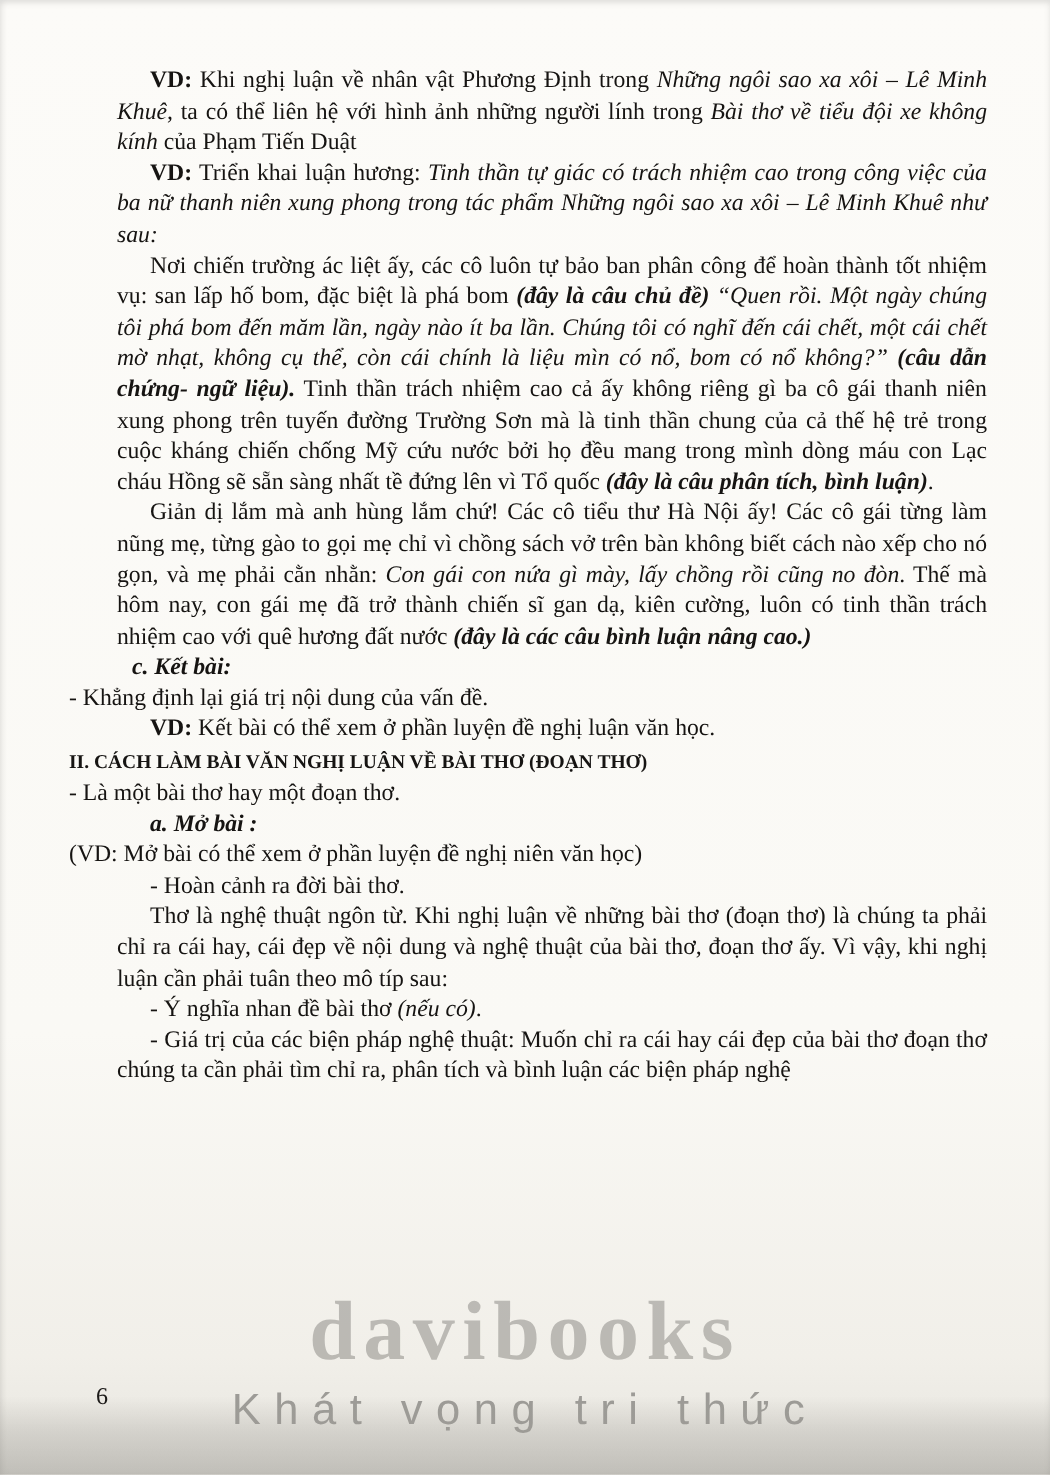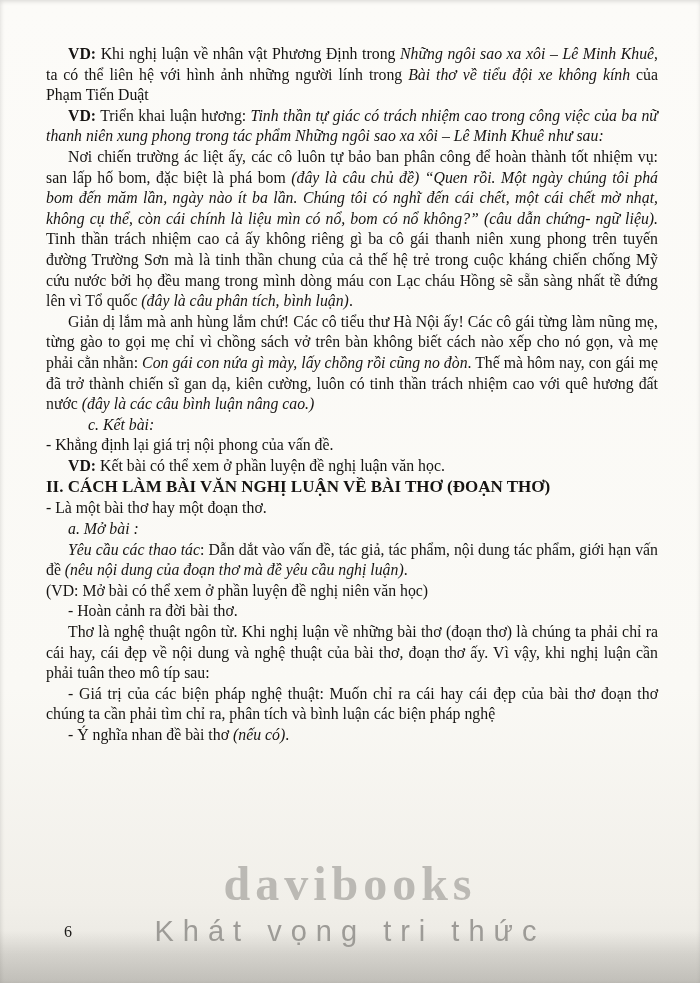--- a/index.html
+++ b/index.html
@@ -12,71 +12,70 @@
     position:absolute;inset:0;
     background:linear-gradient(180deg,#fcfbf8 0%,#faf9f5 70%,#f1efe9 92%,#e6e4de 100%);
     box-shadow:inset 0 2px 4px rgba(0,0,0,0.10), inset 2px 0 4px rgba(0,0,0,0.04);
   }
   .content{
     position:absolute;left:46px;right:42px;top:44px;
     font-size:15.8px;line-height:20.6px;color:#161412;
     text-align:justify;
   }
   .content p{margin:0;padding:0;}
-  p.ind1{text-indent:22px;}
+  p.ind1{text-indent:22px;margin-left:32px;}
   p.ind2{text-indent:42px;}
-  p.heading{font-size:17px;line-height:22px;}
+  p.heading{font-size:13px;line-height:22px;}
   .b{font-weight:bold;}
   .i{font-style:italic;}
-  .bi{font-weight:normal;font-style:italic;}
+  .bi{font-weight:bold;font-style:italic;}
   .page-number{
     position:absolute;left:64px;bottom:42px;
     font-size:16px;color:#1c1a18;
   }
   .bottom-band{
     position:absolute;left:0;right:0;bottom:0;height:52px;
     background:linear-gradient(180deg,rgba(160,158,152,0) 0%,rgba(160,158,152,0.30) 45%,rgba(140,138,132,0.42) 100%);
   }
   .watermark{
     position:absolute;left:0;right:0;top:856px;
     text-align:center;pointer-events:none;
   }
   .wm-line1{
     font-family:"Liberation Serif",serif;
-    font-size:48px;font-weight:bold;letter-spacing:5px;
+    font-size:56px;font-weight:bold;letter-spacing:5px;
     color:rgba(128,126,122,0.48);
   }
   .wm-line2{
     font-family:"Liberation Sans",sans-serif;
     font-size:29px;letter-spacing:9px;margin-top:4px;
     color:rgba(104,102,98,0.60);
   }
 </style>
 </head>
 <body>
 
 <div class="page">
 
   <div class="content">
       <p class="ind1"><span class="b">VD:</span><span> Khi nghị luận về nhân vật Phương Định trong </span><span class="i">Những ngôi sao xa xôi – Lê Minh Khuê</span><span>, ta có thể liên hệ với hình ảnh những người lính trong </span><span class="i">Bài thơ về tiểu đội xe không kính</span><span> của Phạm Tiến Duật</span></p>
       <p class="ind1"><span class="b">VD:</span><span> Triển khai luận hương: </span><span class="i">Tinh thần tự giác có trách nhiệm cao trong công việc của ba nữ thanh niên xung phong trong tác phẩm Những ngôi sao xa xôi – Lê Minh Khuê như sau:</span></p>
       <p class="ind1"><span>Nơi chiến trường ác liệt ấy, các cô luôn tự bảo ban phân công để hoàn thành tốt nhiệm vụ: san lấp hố bom, đặc biệt là phá bom </span><span class="bi">(đây là câu chủ đề)</span><span class="i"> “Quen rồi. Một ngày chúng tôi phá bom đến măm lần, ngày nào ít ba lần. Chúng tôi có nghĩ đến cái chết, một cái chết mờ nhạt, không cụ thể, còn cái chính là liệu mìn có nổ, bom có nổ không?” </span><span class="bi">(câu dẫn chứng- ngữ liệu).</span><span> Tinh thần trách nhiệm cao cả ấy không riêng gì ba cô gái thanh niên xung phong trên tuyến đường Trường Sơn mà là tinh thần chung của cả thế hệ trẻ trong cuộc kháng chiến chống Mỹ cứu nước bởi họ đều mang trong mình dòng máu con Lạc cháu Hồng sẽ sẵn sàng nhất tề đứng lên vì Tổ quốc </span><span class="bi">(đây là câu phân tích, bình luận)</span><span>.</span></p>
       <p class="ind1"><span>Giản dị lắm mà anh hùng lắm chứ! Các cô tiểu thư Hà Nội ấy! Các cô gái từng làm nũng mẹ, từng gào to gọi mẹ chỉ vì chồng sách vở trên bàn không biết cách nào xếp cho nó gọn, và mẹ phải cằn nhằn: </span><span class="i">Con gái con nứa gì mày, lấy chồng rồi cũng no đòn</span><span>. Thế mà hôm nay, con gái mẹ đã trở thành chiến sĩ gan dạ, kiên cường, luôn có tinh thần trách nhiệm cao với quê hương đất nước </span><span class="bi">(đây là các câu bình luận nâng cao.)</span></p>
       <p class="ind2"><span class="bi">c. Kết bài:</span></p>
-      <p><span>- Khẳng định lại giá trị nội phong của vấn đề.</span></p>
+      <p><span>- Khẳng định lại giá trị nội dung của vấn đề.</span></p>
       <p class="ind1"><span class="b">VD:</span><span> Kết bài có thể xem ở phần luyện đề nghị luận văn học.</span></p>
       <p class="heading"><span class="b">II. CÁCH LÀM BÀI VĂN NGHỊ LUẬN VỀ BÀI THƠ (ĐOẠN THƠ)</span></p>
       <p><span>- Là một bài thơ hay một đoạn thơ.</span></p>
       <p class="ind1"><span class="bi">a. Mở bài :</span></p>
-      <p class="ind1"><span class="i">Yêu cầu các thao tác</span><span>: Dẫn dắt vào vấn đề, tác giả, tác phẩm, nội dung tác phẩm, giới hạn vấn đề </span><span class="i">(nêu nội dung của đoạn thơ mà đề yêu cầu nghị luận)</span><span>.</span></p>
       <p><span>(VD: Mở bài có thể xem ở phần luyện đề nghị niên văn học)</span></p>
       <p class="ind1"><span>- Hoàn cảnh ra đời bài thơ.</span></p>
       <p class="ind1"><span>Thơ là nghệ thuật ngôn từ. Khi nghị luận về những bài thơ (đoạn thơ) là chúng ta phải chỉ ra cái hay, cái đẹp về nội dung và nghệ thuật của bài thơ, đoạn thơ ấy. Vì vậy, khi nghị luận cần phải tuân theo mô típ sau:</span></p>
+      <p class="ind1"><span>- Ý nghĩa nhan đề bài thơ </span><span class="i">(nếu có)</span><span>.</span></p>
       <p class="ind1"><span>- Giá trị của các biện pháp nghệ thuật: Muốn chỉ ra cái hay cái đẹp của bài thơ đoạn thơ chúng ta cần phải tìm chỉ ra, phân tích và bình luận các biện pháp nghệ</span></p>
-      <p class="ind1"><span>- Ý nghĩa nhan đề bài thơ </span><span class="i">(nếu có)</span><span>.</span></p>
     </div>
 
   <div class="watermark">
     <div class="wm-line1">davibooks</div>
     <div class="wm-line2">Khát vọng tri thức</div>
   </div>
 
   <div class="bottom-band"></div>
 
   <div class="page-number">6</div>

